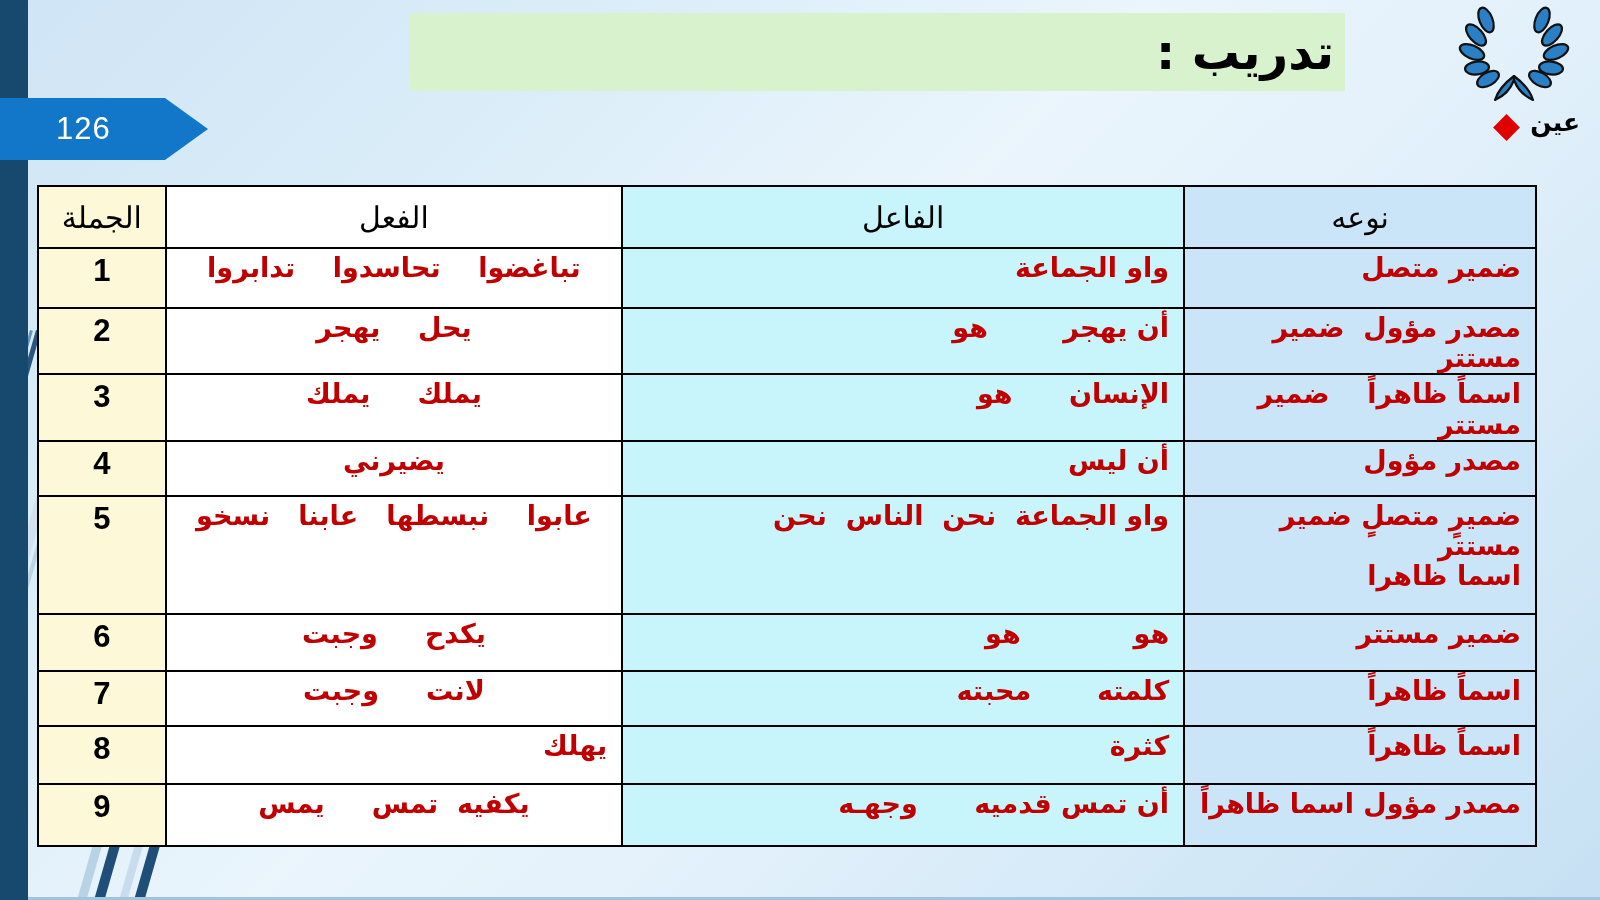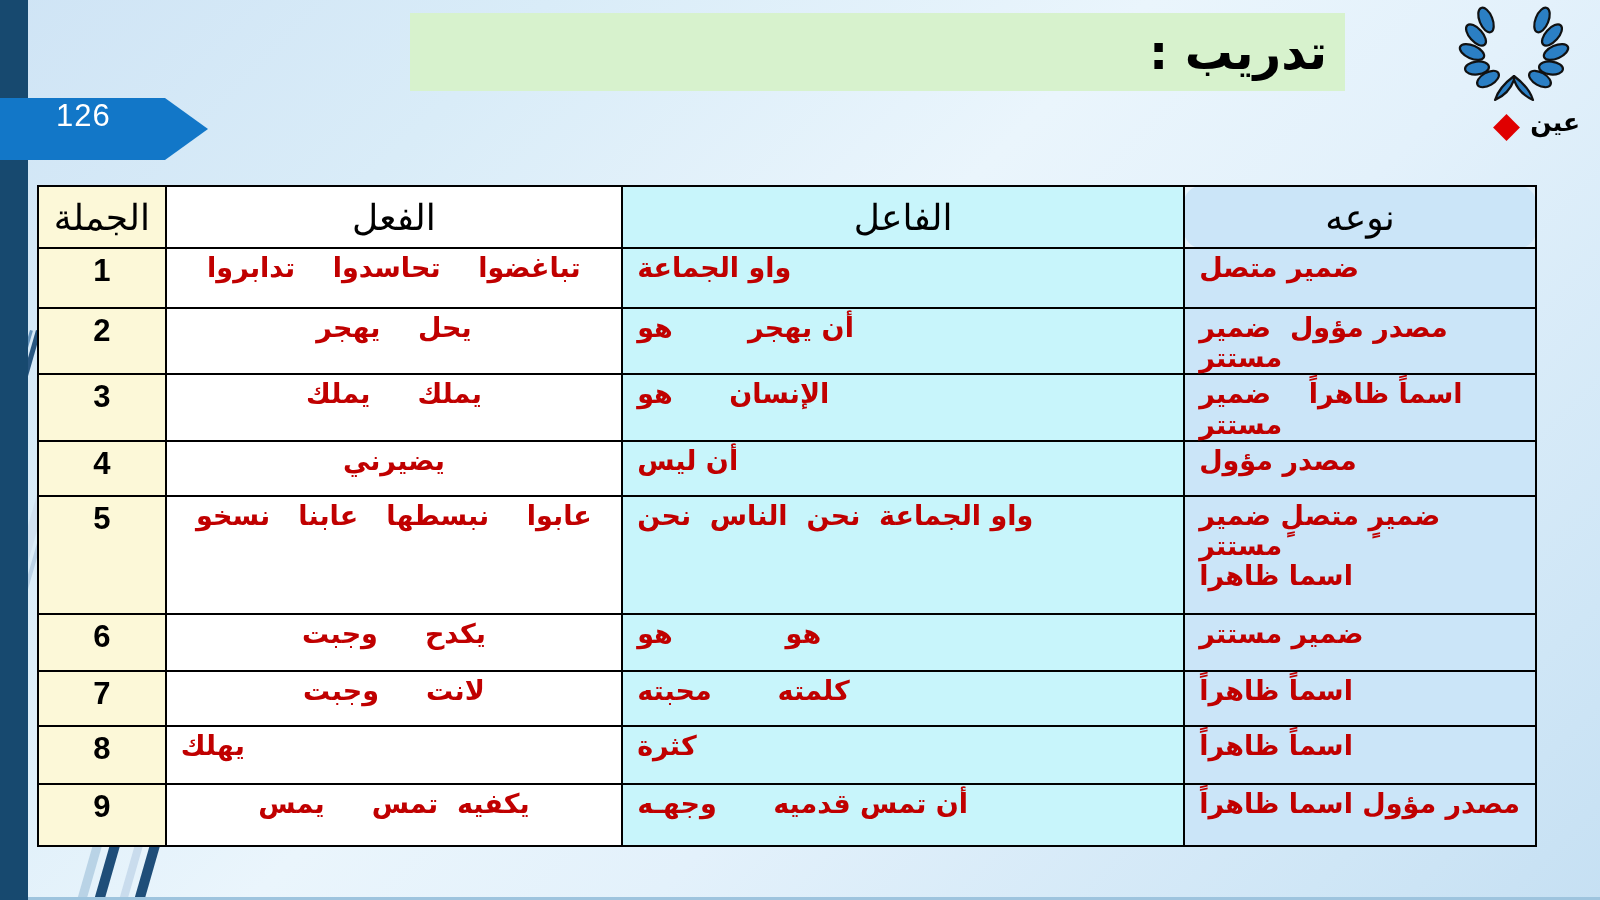--- a/index.html
+++ b/index.html
@@ -57,21 +57,21 @@
   }
 
   
   .page-flag {
     position: absolute;
     left: 0; top: 98px;
     height: 62px;
     width: 208px;
     z-index: 7;
     display: flex;
-    align-items: flex-start;
+    align-items: center;
     justify-content: flex-end;
     padding-left: 56px;
     background: #1277c8;
     clip-path: polygon(0 0, 165px 0, 208px 50%, 165px 100%, 0 100%);
   }
   .page-flag span {
     color: #ffffff;
     font-size: 31px;
     font-family: "Liberation Sans", sans-serif;
     font-weight: 300;
@@ -82,21 +82,21 @@
   
   .title-box {
     position: absolute;
     left: 410px; top: 13px;
     width: 935px; height: 78px;
     background: #d7f2cd;
     z-index: 6;
     display: flex;
     align-items: center;
     justify-content: flex-start;
-    padding-right: 18px;
+    padding-right: 11px;
   }
   .title-box h1 {
     font-size: 48px;
     font-weight: bold;
     color: #000000;
     font-family: "DejaVu Sans", "Liberation Sans", sans-serif;
     line-height: 1;
     white-space: nowrap;
   }
 
@@ -143,27 +143,27 @@
   }
   table.grammar th, table.grammar td {
     border: 2px solid #000000;
     vertical-align: top;
     padding: 4px 14px 0 14px;
     overflow: visible;
   }
   th.h-num   { width: 127px; background: #fcf8d8; }
   th.h-verb  { width: 454px; background: #ffffff; }
   th.h-subj  { width: 559px; background: #c8f5fb; }
-  th.h-type  { width: 350px; background: #cbe5f8; border-radius: 17px; }
+  th.h-type  { width: 350px; background: #cbe5f8; }
 
   table.grammar th {
     height: 62px;
     text-align: center;
     vertical-align: middle;
-    font-size: 36px;
+    font-size: 30px;
     font-weight: normal;
     color: #000000;
     font-family: "DejaVu Serif", "Liberation Serif", serif;
     padding: 0 10px;
   }
 
   td.c-num  { background: #fcf8d8; text-align: center; vertical-align: middle;
               font-size: 31px; font-weight: bold; color: #000;
               font-family: "Liberation Sans", sans-serif; direction: ltr; }
   td.c-verb { background: #ffffff; }
@@ -173,21 +173,21 @@
   td.ar {
     text-align: center;
     font-size: 27px;
     font-weight: bold;
     color: #c00000;
     font-family: "DejaVu Sans", "Liberation Sans", sans-serif;
     line-height: 1.12;
     white-space: pre-wrap;
     direction: rtl;
   }
-  td.ar.center { text-align: left; }
+  td.ar.center { text-align: right; }
 
   tr.r1 td { height: 60px; }
   tr.r2 td { height: 58px; }
   tr.r3 td { height: 58px; }
   tr.r4 td { height: 55px; }
   tr.r5 td { height: 118px; }
   tr.r6 td { height: 57px; }
   tr.r7 td { height: 55px; }
   tr.r8 td { height: 58px; }
   tr.r9 td { height: 62px; }

